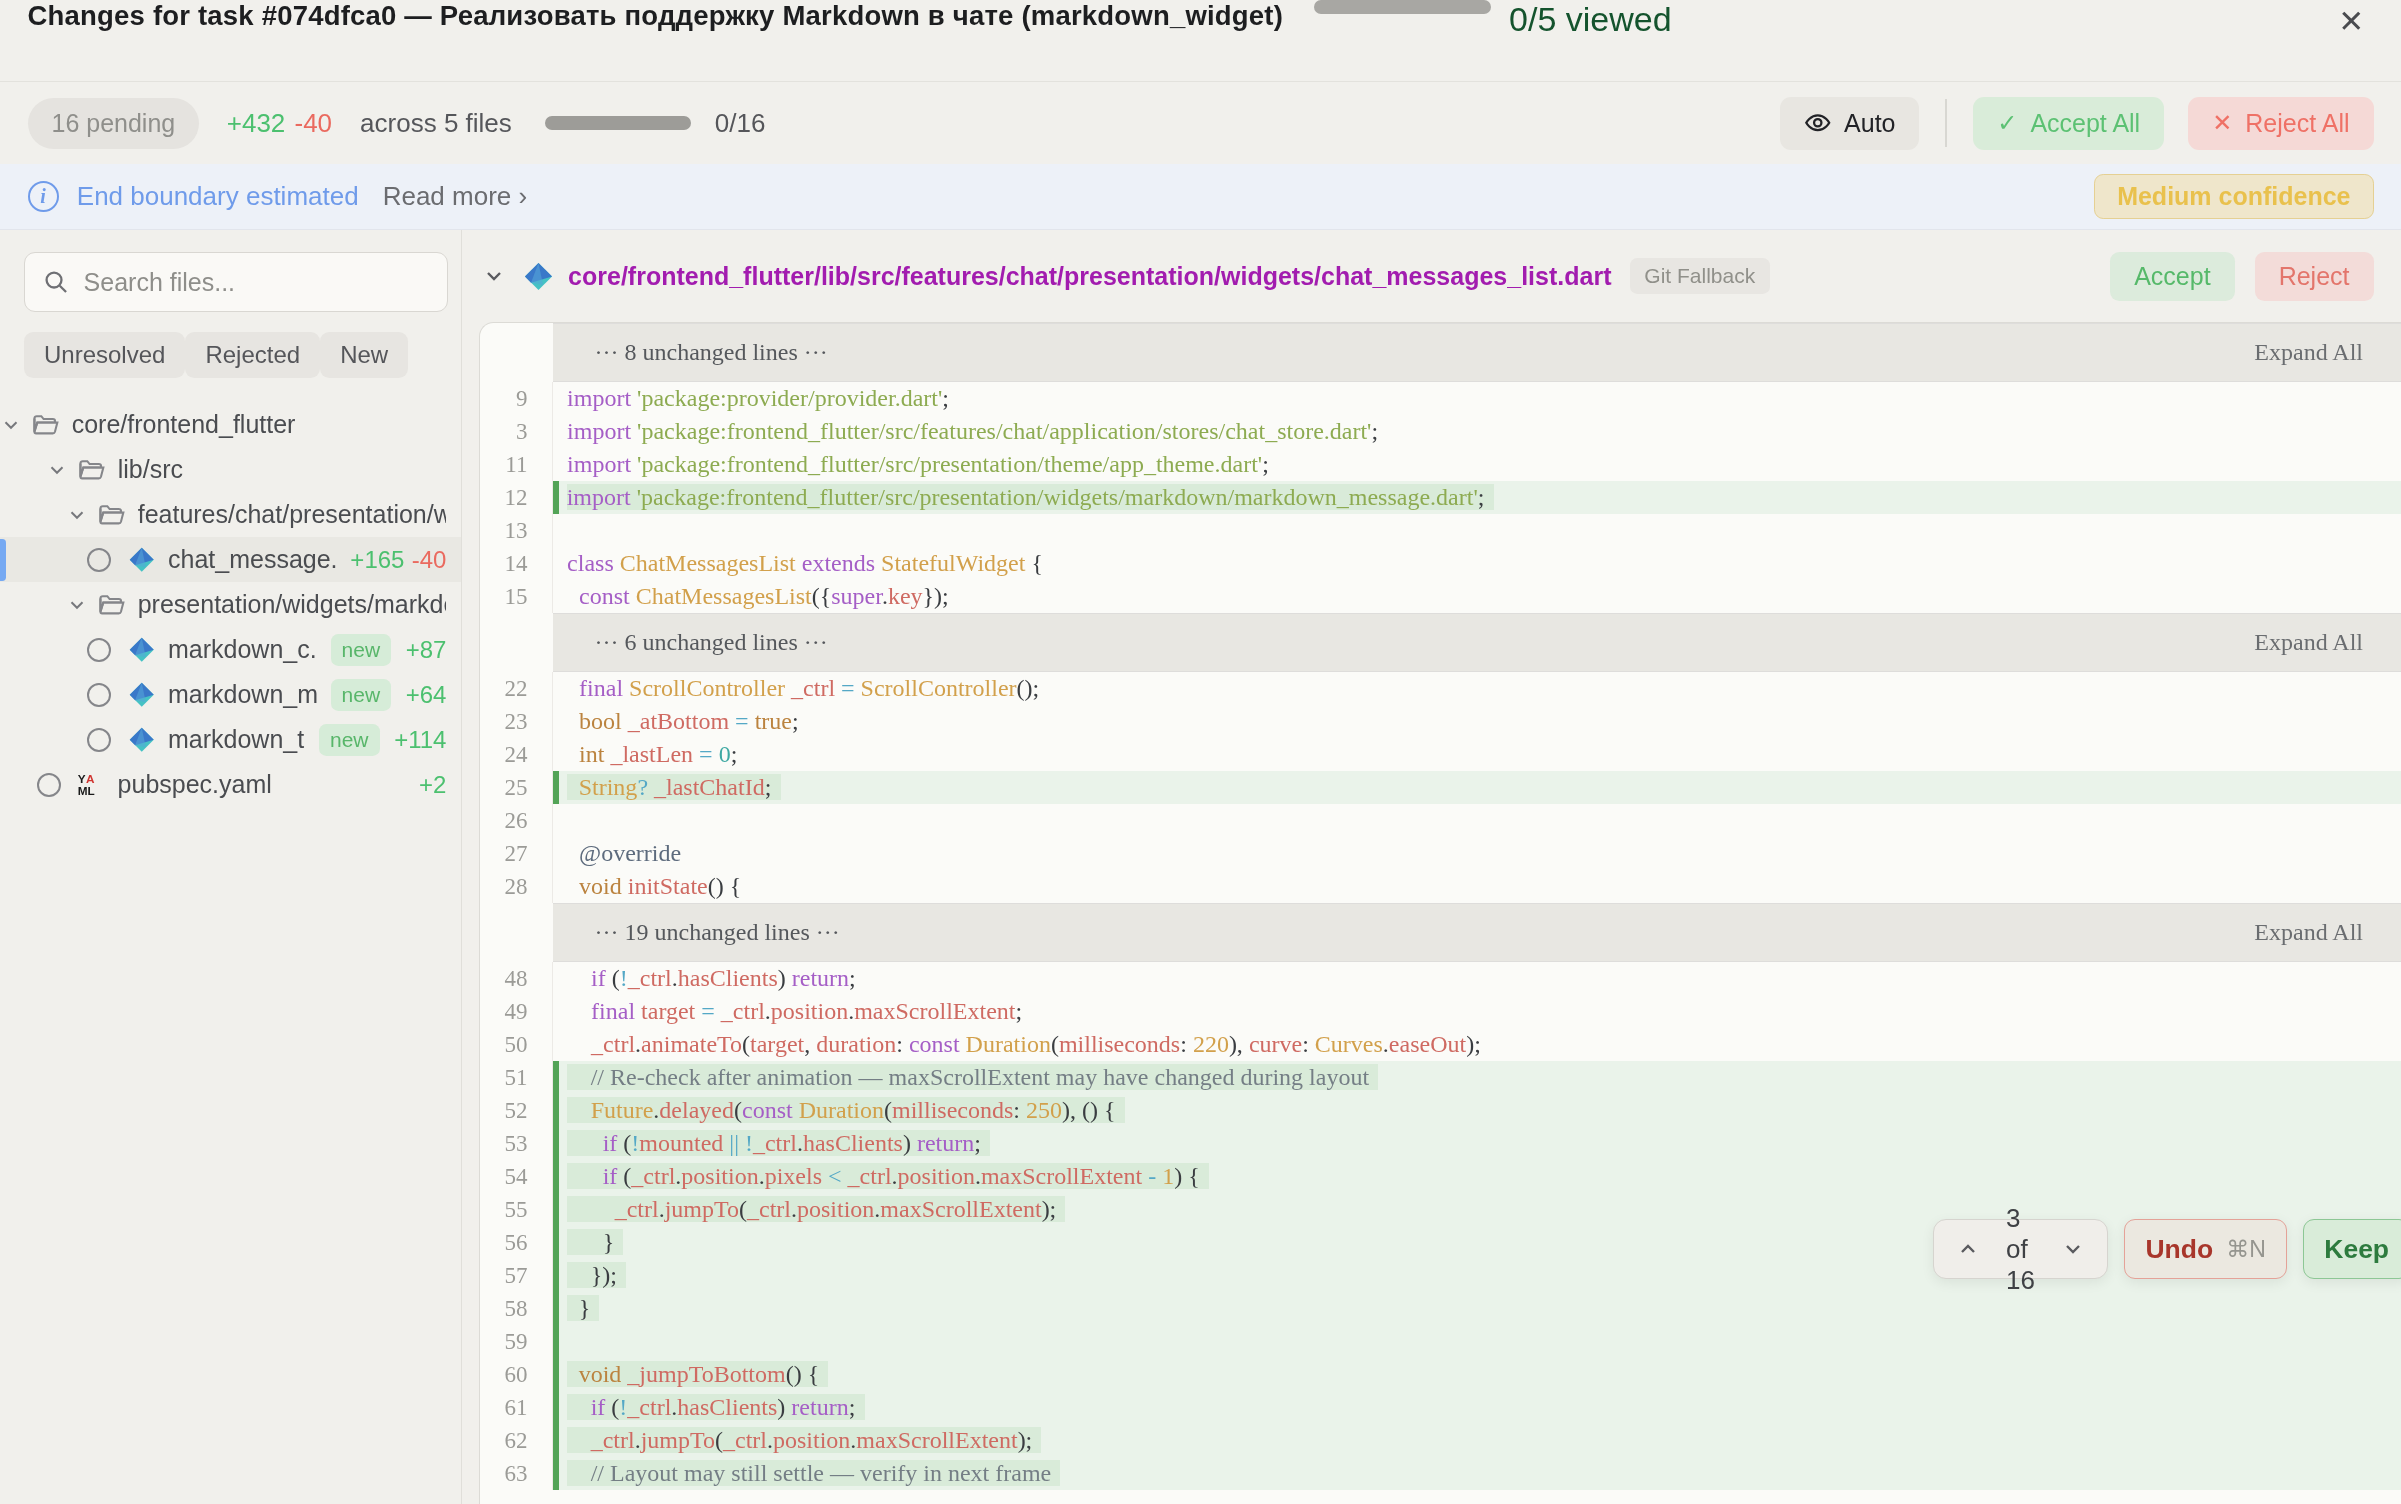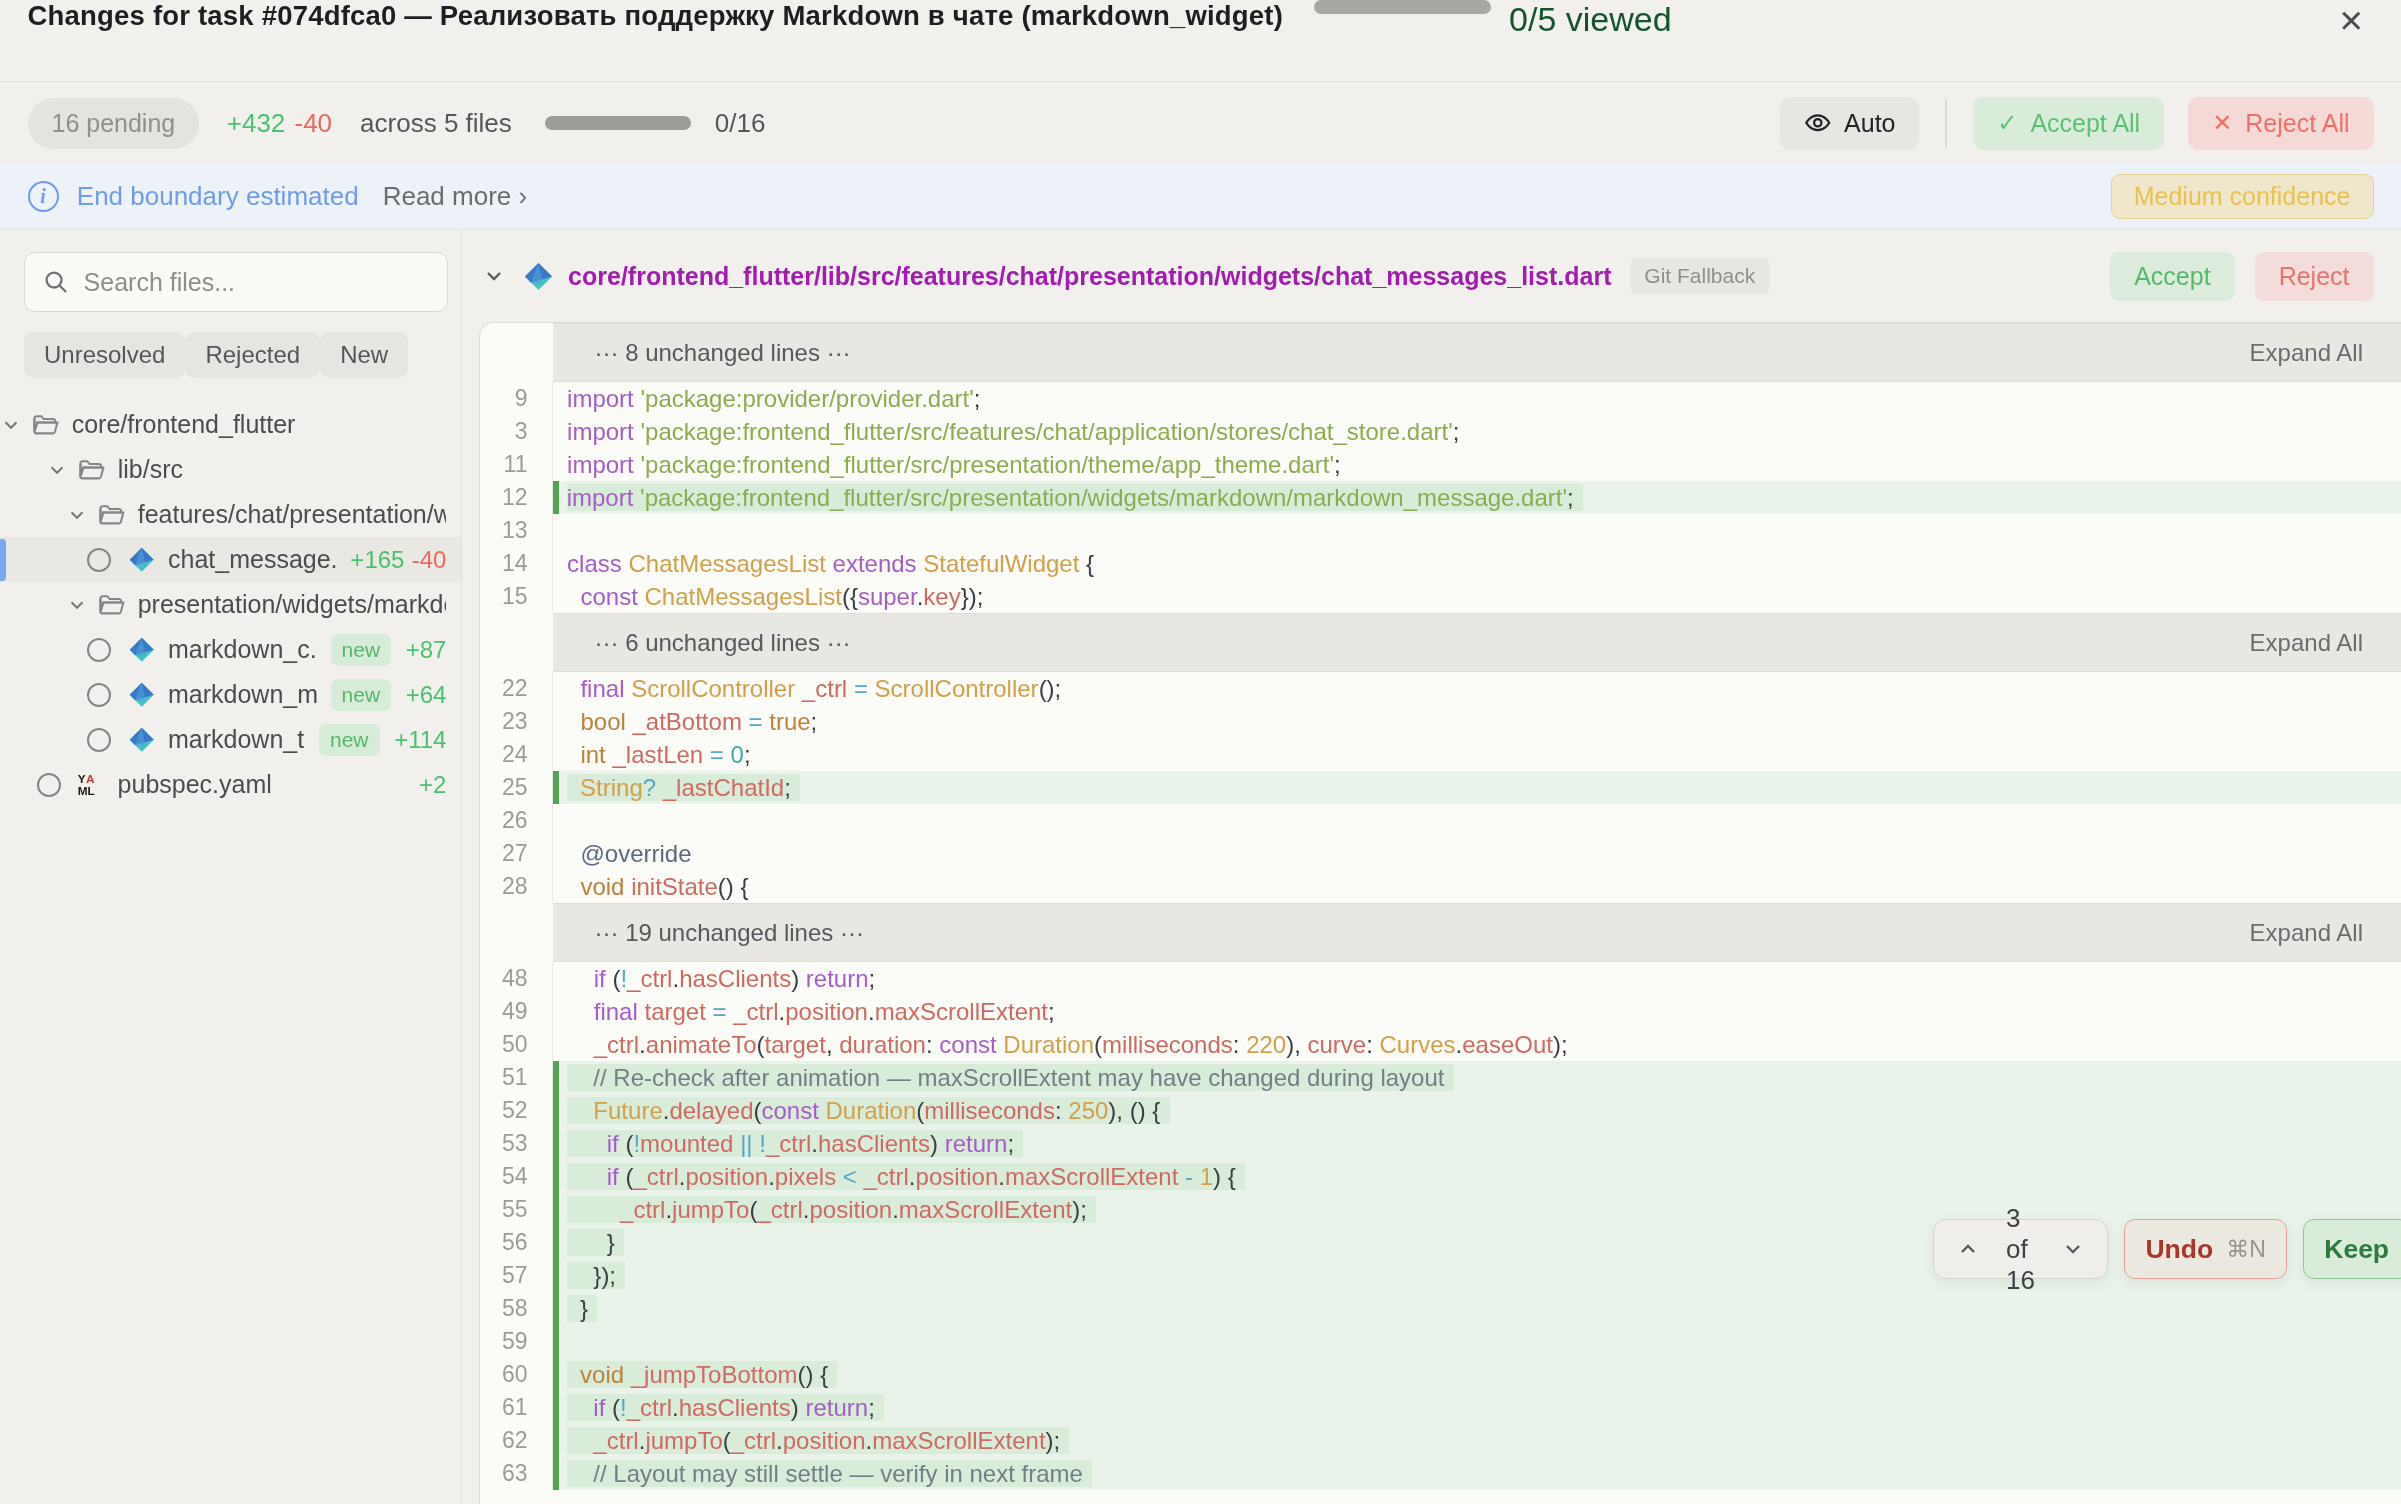--- a/index.html
+++ b/index.html
@@ -29,21 +29,21 @@
   .v-divider { width:1.8px; height:48px; background:#d8d7d2; margin:0 26px; }
   .accept-all { background:#d9ecd9; color:#5cc173; margin-right:24px; }
   .reject-all { background:#f5d9d6; color:#ef7166; }
   .btn-glyph { font-size:24px; }
 
   
   .notice { height:66px; flex:0 0 66px; display:flex; align-items:center; padding:0 27.5px; background:#edf1f8; border-bottom:0.9px solid #e2e5ec; }
   .info-icon { width:31px; height:31px; border:2.3px solid #6f9bea; border-radius:50%; color:#6f9bea; font-size:20px; display:flex; align-items:center; justify-content:center; font-weight:600; font-family:"Liberation Serif",serif; font-style:italic; }
   .notice-text { color:#6f9bea; font-size:26px; margin-left:18.3px; }
   .read-more { color:#6b6c70; font-size:26px; margin-left:24px; display:flex; align-items:center; gap:7.3px; cursor:pointer; }
-  .conf-badge { background:#efe6cb; border:1.8px solid #e5d093; color:#e9c14d; font-size:25px; padding:7.3px 22px; border-radius:9.2px; }
+  .conf-badge { background:#efe6cb; border:1.8px solid #e5d093; color:#e9c14d; font-size:25px; padding:7.3px 22px; border-radius:9.2px;font-weight:bold; }
 
   
   .content { flex:1; display:flex; min-height:0; }
   .sidebar { width:462px; flex:0 0 462px; border-right:1.8px solid #e0dfda; padding:22px 0 0 0; display:flex; flex-direction:column; }
   .search-box { margin:0 13px 0 24px; height:60px; border:1.8px solid #d9d7d2; border-radius:11px; background:#faf9f6; display:flex; align-items:center; padding:0 16.5px; }
   .search-box input { border:0; outline:0; background:transparent; font-size:25px; color:#3d3e42; margin-left:14.6px; width:100%; font-family:inherit; }
   .search-box input::placeholder { color:#8e8e8a; }
   .chips { display:flex; margin:20px 13px 24px 24px; }
   .chip { background:#e7e5e1; color:#55565a; font-size:24px; padding:9.2px 20px; border-radius:9.2px; cursor:pointer; }
   .tree { flex:1; overflow:hidden; }
@@ -60,21 +60,21 @@
 
   
   .main { flex:1; display:flex; flex-direction:column; min-width:0; }
   .file-header { height:92px; flex:0 0 92px; display:flex; align-items:center; padding:0 27.5px 0 20px; }
   .file-path { font-size:25px; font-weight:600; color:#a21caf; margin-left:14.6px; }
   .git-badge { background:#e8e6e2; color:#90908a; font-size:21px; padding:6.4px 14.6px; border-radius:7.3px; margin-left:18.3px; }
   .fh-btn { font-size:25px; font-weight:500; border-radius:9.2px; padding:10px 24px; cursor:pointer; }
   .accept-btn { background:#dcebdc; color:#56b96a; margin-right:20px; }
   .reject-btn { background:#f3dcd9; color:#e3756b; }
 
-  .code-card { flex:1; margin-left:16.5px; background:#fbfbf8; border:1.8px solid #dcdbd6; border-right:0; border-bottom:0; border-top-left-radius:14.6px; overflow:hidden; font-family:Liberation Sans, sans-serif; }
+  .code-card { flex:1; margin-left:16.5px; background:#fbfbf8; border:1.8px solid #dcdbd6; border-right:0; border-bottom:0; border-top-left-radius:14.6px; overflow:hidden; font-family:Liberation Serif, serif; }
   .section-bar { margin-left:73px; height:59px; background:#e8e7e2; border-top:0.9px solid #dedddb; border-bottom:0.9px solid #dedddb; display:flex; align-items:center; justify-content:space-between; padding:0 38px 0 42px; }
   .section-label { font-size:24px; color:#55585c; }
   .expand-all { font-size:24px; color:#6a6d70; cursor:pointer; }
   .code-row { display:flex; height:33px; line-height:33px; font-size:24px; white-space:pre; }
   .code-row .num { width:73px; flex:0 0 73px; text-align:right; padding-right:24px; color:#9b9b97; border-right:1.8px solid #eceae6; font-size:23px; }
   .code-row .line { flex:1; padding-left:14.6px; min-width:0; }
   .code-row.added .line { border-left:6.4px solid #53a457; padding-left:8.2px; background:#eaf3ea; }
   .code-row.added .chip-hl { background:#d9ebd9; padding-right:9.2px; }
   .tk-kw{color:#a55ec6} .tk-str{color:#8dab51} .tk-ty{color:#d2a04b} .tk-bi{color:#bb833f}
   .tk-id{color:#cf6a62} .tk-op{color:#54a8c6} .tk-numo{color:#d2a04b} .tk-numt{color:#3fa9a3}

